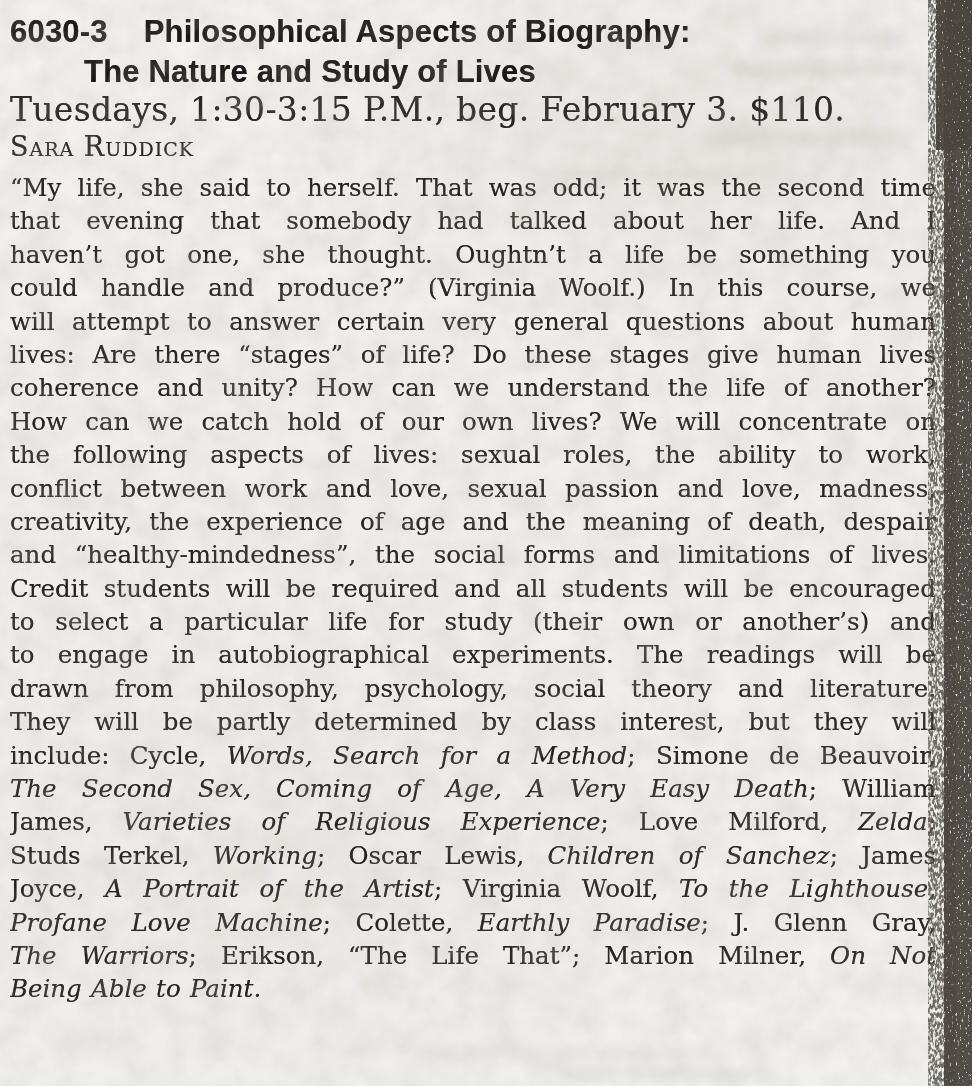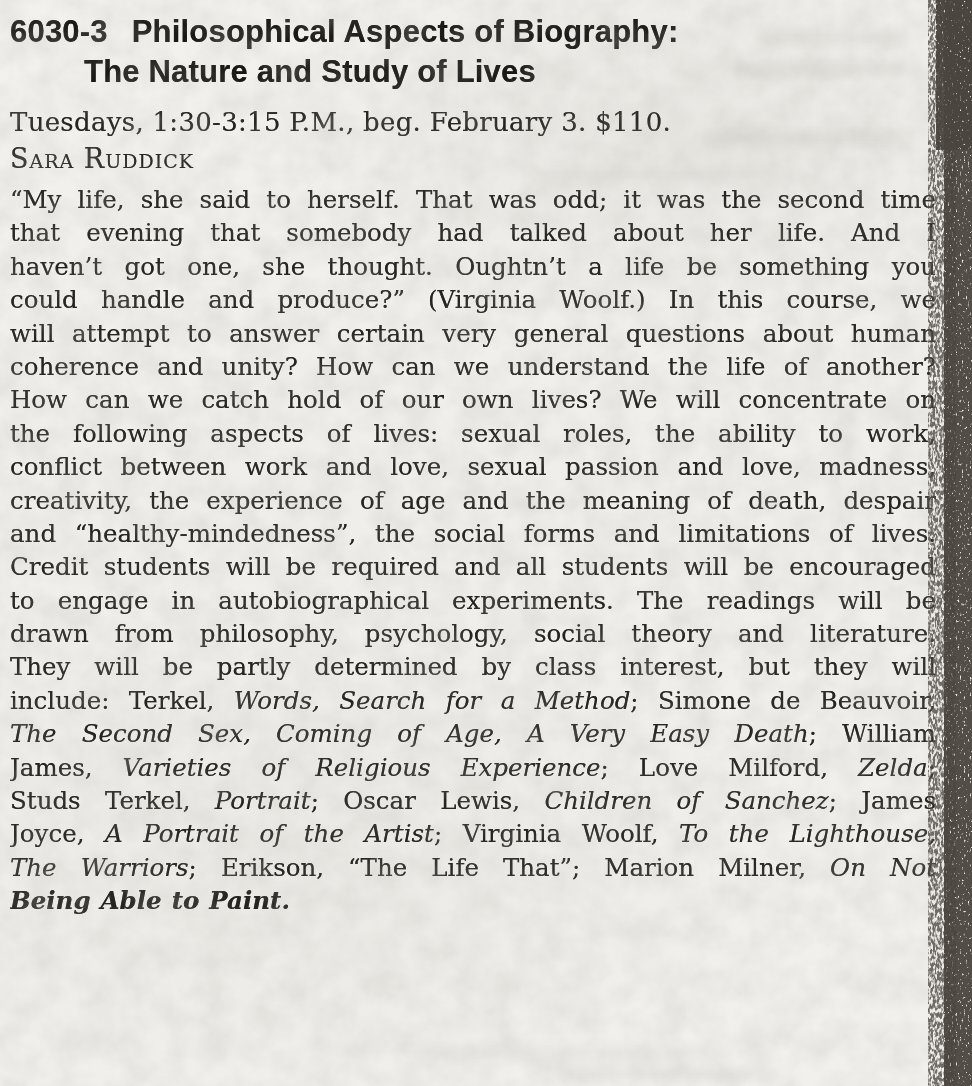--- a/index.html
+++ b/index.html
@@ -28,25 +28,25 @@
   }
   .header {
     font-family: "Liberation Sans", sans-serif;
     font-weight: bold;
     font-size: 31px;
     line-height: 40px;
     color: #191816;
     letter-spacing: 0.2px;
     text-shadow: 0 0 0.6px rgba(25,24,22,0.7);
   }
-  .header .code { margin-right: 24px; text-align: center; }
+  .header .code { margin-right: 36px; text-align: center; }
   .header .title2 { margin-left: 74px; }
   .meta {
-    margin-top: 12px;
-    font-size: 26px;
+    margin-top: 0;
+    font-size: 33px;
     line-height: 36px;
     color: #262420;
     text-shadow: 0 0 0.5px rgba(38,36,32,0.6);
     letter-spacing: 0.3px;
   }
   .instructor {
     font-variant: small-caps;
     font-size: 27px;
     line-height: 38px;
     letter-spacing: 1px;
@@ -63,21 +63,20 @@
   .body-text .line {
     height: 33.4px;
     line-height: 33.4px;
     overflow: hidden;
     text-align: justify;
     text-align-last: justify;
     white-space: normal;
   }
   .body-text .line.last {
     text-align-last: left;
-    font-weight: bold;
   }
   .body-text .it { font-style: italic; }
   .noise-layer {
     position: absolute;
     top: 0; left: 0;
     pointer-events: none;
   }
   .ghost {
     position: absolute;
     background: #8d887f;
@@ -107,35 +106,38 @@
     <div class="meta">Tuesdays, 1:30-3:15 P.M., beg. February 3. $110.</div>
 
     <div class="instructor">Sara Ruddick</div>
 
     <div class="body-text" id="body-lines">
         <div class="line"><span class="ro">“My life, she said to herself. That was odd; it was the second time</span></div>
         <div class="line"><span class="ro">that evening that somebody had talked about her life. And I</span></div>
         <div class="line"><span class="ro">haven’t got one, she thought. Oughtn’t a life be something you</span></div>
         <div class="line"><span class="ro">could handle and produce?” (Virginia Woolf.) In this course, we</span></div>
         <div class="line"><span class="ro">will attempt to answer certain very general questions about human</span></div>
+        <div class="line"><span class="ro">lives: Are there “stages” of life? Do these stages give human lives</span></div>
         <div class="line"><span class="ro">coherence and unity? How can we understand the life of another?</span></div>
         <div class="line"><span class="ro">How can we catch hold of our own lives? We will concentrate on</span></div>
         <div class="line"><span class="ro">the following aspects of lives: sexual roles, the ability to work,</span></div>
         <div class="line"><span class="ro">conflict between work and love, sexual passion and love, madness,</span></div>
         <div class="line"><span class="ro">creativity, the experience of age and the meaning of death, despair</span></div>
         <div class="line"><span class="ro">and “healthy-mindedness”, the social forms and limitations of lives.</span></div>
         <div class="line"><span class="ro">Credit students will be required and all students will be encouraged</span></div>
+        <div class="line"><span class="ro">to select a particular life for study (their own or another’s) and</span></div>
         <div class="line"><span class="ro">to engage in autobiographical experiments. The readings will be</span></div>
         <div class="line"><span class="ro">drawn from philosophy, psychology, social theory and literature.</span></div>
         <div class="line"><span class="ro">They will be partly determined by class interest, but they will</span></div>
-        <div class="line"><span class="ro">include: Terkel, </span><span class="it">Words, Search for a Method</span><span class="ro">; Simone de Beauvoir,</span></div>
+        <div class="line"><span class="ro">include: Cycle, </span><span class="it">Words, Search for a Method</span><span class="ro">; Simone de Beauvoir,</span></div>
         <div class="line"><span class="it">The Second Sex, Coming of Age, A Very Easy Death</span><span class="ro">; William</span></div>
         <div class="line"><span class="ro">James, </span><span class="it">Varieties of Religious Experience</span><span class="ro">; Love Milford, </span><span class="it">Zelda</span><span class="ro">;</span></div>
-        <div class="line"><span class="ro">Studs Terkel, </span><span class="it">Portrait</span><span class="ro">; Oscar Lewis, </span><span class="it">Children of Sanchez</span><span class="ro">; James</span></div>
+        <div class="line"><span class="ro">Studs Terkel, </span><span class="it">Working</span><span class="ro">; Oscar Lewis, </span><span class="it">Children of Sanchez</span><span class="ro">; James</span></div>
         <div class="line"><span class="ro">Joyce, </span><span class="it">A Portrait of the Artist</span><span class="ro">; Virginia Woolf, </span><span class="it">To the Lighthouse,</span></div>
+        <div class="line"><span class="it">Profane Love Machine</span><span class="ro">; Colette, </span><span class="it">Earthly Paradise</span><span class="ro">; J. Glenn Gray,</span></div>
         <div class="line"><span class="it">The Warriors</span><span class="ro">; Erikson, “The Life That”; Marion Milner, </span><span class="it">On Not</span></div>
         <div class="line last"><span class="it">Being Able to Paint.</span></div>
       </div>
   </div>
 
   <svg class="noise-layer" width="972" height="1086" aria-hidden="true">
     <defs>
       <filter id="grain" x="0" y="0" width="100%" height="100%">
         <feTurbulence type="fractalNoise" baseFrequency="0.035" numOctaves="3" seed="11" result="t"></feTurbulence>
         <feColorMatrix in="t" type="matrix" values="0 0 0 0 0.55  0 0 0 0 0.53  0 0 0 0 0.49  0.9 0 0 0 -0.25"></feColorMatrix>

